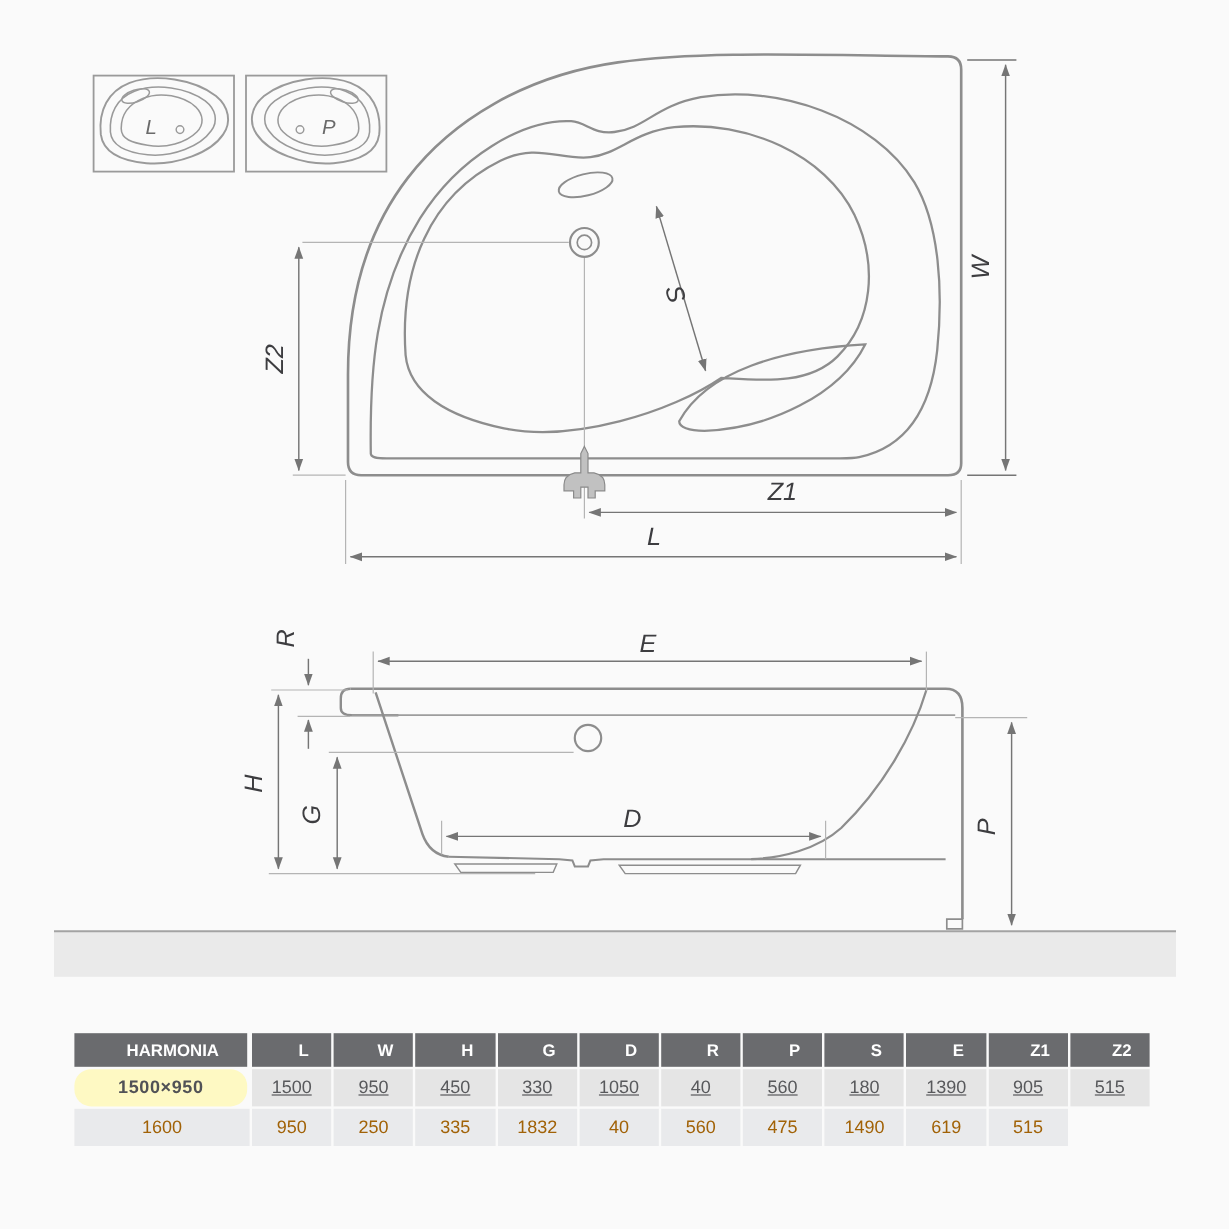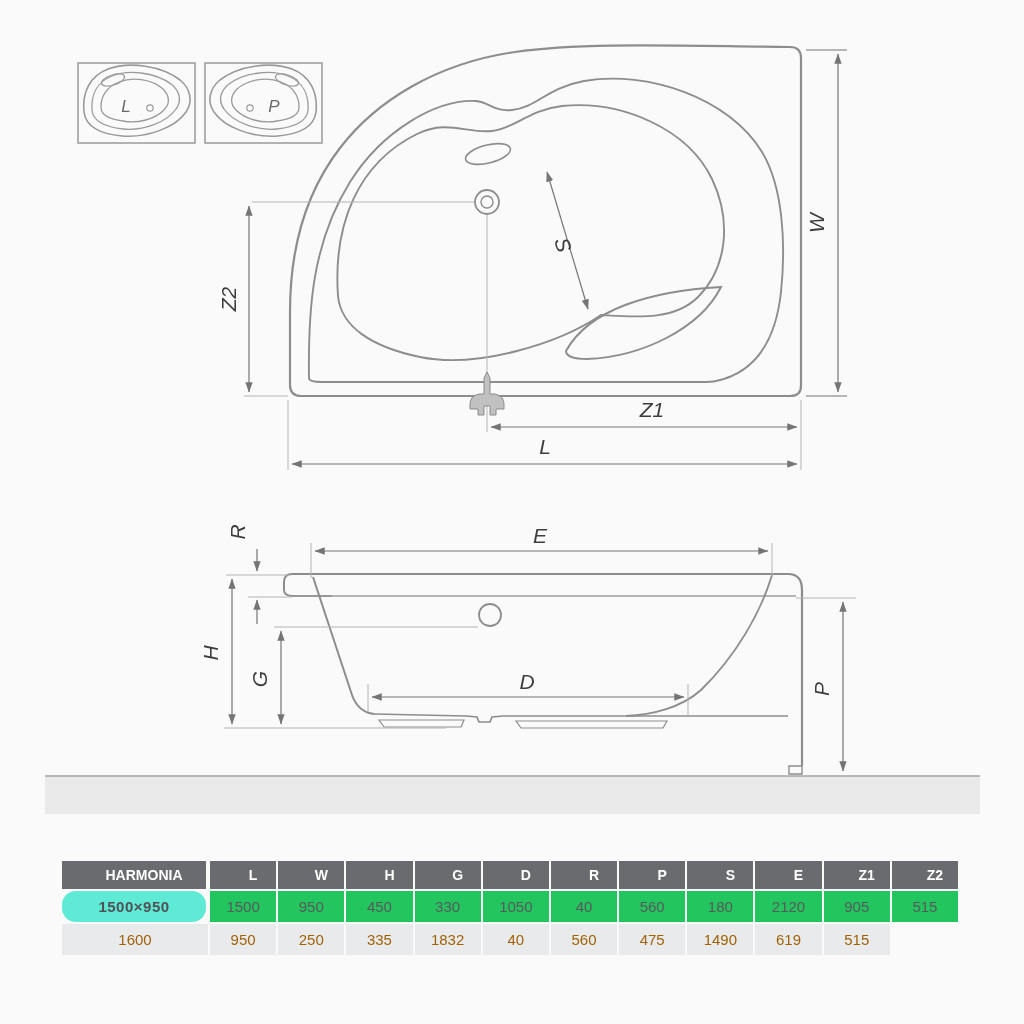--- a/index.html
+++ b/index.html
@@ -25,23 +25,23 @@
     font-size:15px;
   }
   .spec-table .cell{
     display:flex;align-items:center;justify-content:center;
     height:31px;
   }
   .spec-table .hdr{
     background:#6a6b6e;color:#ffffff;font-weight:bold;font-size:14px;height:28px;padding-left:20px;
   }
   .spec-table .model{
-    background:#5eead4;color:#515256;font-weight:bold;letter-spacing:.5px;border-radius:14px;
-  }
-  .spec-table .v1{background:#22c55e;color:#58595c;}
+    background:#fef9c3;color:#515256;font-weight:bold;letter-spacing:.5px;border-radius:14px;
+  }
+  .spec-table .v1{background:#e5e5e5;color:#58595c;text-decoration:underline;}
   .spec-table .v2{background:#e9eaec;color:#a16207;}
   .spec-table .first-col{margin-right:2px;} 
 </style>
 </head>
 <body>
 
 <div class="page">
 
 <svg width="1024" height="860" viewBox="0 0 1024 860">
   <defs>
@@ -216,21 +216,21 @@
 
   <div class="cell model first-col">1500×950</div>
   <div class="cell v1">1500</div>
   <div class="cell v1">950</div>
   <div class="cell v1">450</div>
   <div class="cell v1">330</div>
   <div class="cell v1">1050</div>
   <div class="cell v1">40</div>
   <div class="cell v1">560</div>
   <div class="cell v1">180</div>
-  <div class="cell v1">2120</div>
+  <div class="cell v1">1390</div>
   <div class="cell v1">905</div>
   <div class="cell v1">515</div>
 
   <div class="cell v2">1600</div>
   <div class="cell v2">950</div>
   <div class="cell v2">250</div>
   <div class="cell v2">335</div>
   <div class="cell v2">1832</div>
   <div class="cell v2">40</div>
   <div class="cell v2">560</div>

